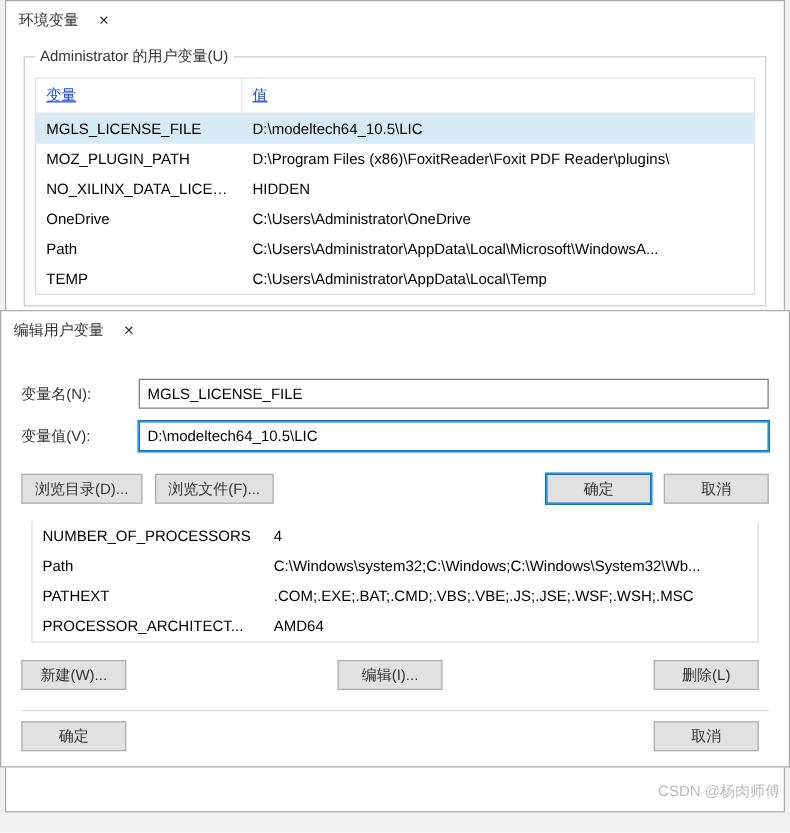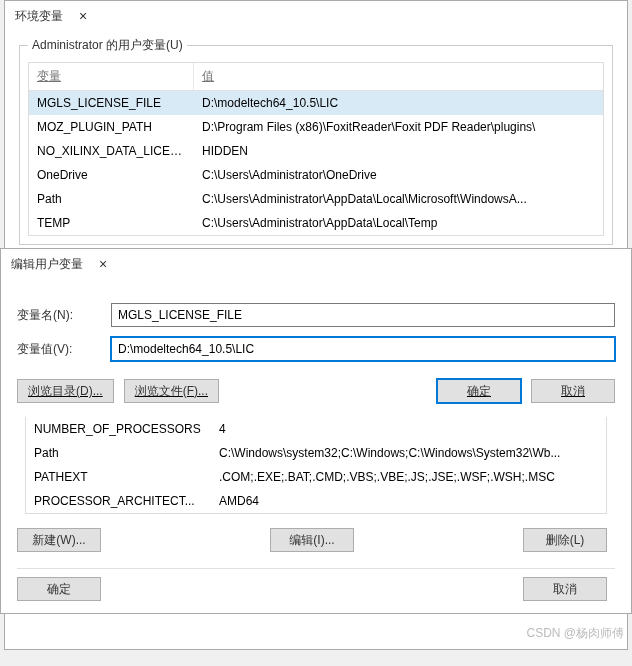--- a/index.html
+++ b/index.html
@@ -5,35 +5,35 @@
     * { box-sizing: border-box; font-family: "Microsoft YaHei", "Segoe UI", sans-serif; font-size: 12px; }
     body { margin: 0; background: #f0f0f0; width: 632px; height: 666px; position: relative; overflow: hidden; }
     .window { background: #fff; border: 1px solid #aaa; position: absolute; }
     .titlebar { display: flex; justify-content: flex-start; align-items: center; height: 30px; padding: 0 6px 0 10px; }
     .titlebar-text { color: #333; }
     .close-btn { width: 40px; height: 24px; display: flex; align-items: center; justify-content: center; cursor: pointer; font-size: 14px; color: #333; }
     .groupbox { border: 1px solid #ccc; margin: 10px 14px; padding: 10px 8px 8px 8px; position: relative; }
     .groupbox-title { position: absolute; top: -9px; left: 8px; background: #fff; padding: 0 4px; color: #333; }
     .table { border: 1px solid #ddd; width: 100%; }
     .table-header { display: flex; background: #fff; border-bottom: 1px solid #e0e0e0; }
-    .table-header .th { padding: 5px 8px; color: #737373; text-decoration: underline; }
+    .table-header .th { padding: 5px 8px; color: #1d4ed8; text-decoration: underline; }
     .th-var { width: 165px; border-right: 1px solid #e8e8e8; }
     .th-val { flex: 1; }
     .table-body .tr { display: flex; padding: 2px 0; }
     .table-body .tr.selected { background: #d9eaf7; }
     .table-body .td { padding: 3px 8px; white-space: nowrap; overflow: hidden; text-overflow: ellipsis; }
     .td-var { width: 165px; }
     .td-val { flex: 1; }
     .form-row { display: flex; align-items: center; margin: 10px 16px; gap: 14px; }
     .form-label { width: 80px; color: #333; }
     .form-input { flex: 1; border: 1px solid #7a7a7a; padding: 4px 6px; height: 24px; font-size: 12px; }
     .form-input.focused { border: 1px solid #0078d7; outline: 1px solid #0078d7; }
     .btn-row { display: flex; gap: 10px; padding: 8px 16px; justify-content: space-between; }
     .btn-row.left-right { justify-content: space-between; }
-    .btn-group { display: flex; gap: 10px; text-decoration: underline; }
+    .btn-group { display: flex; gap: 10px; }
     .btn { min-width: 84px; height: 24px; border: 1px solid #adadad; background: #e1e1e1; cursor: pointer; padding: 0 10px; display: flex; align-items: center; justify-content: center; color: #333; }
     .btn.primary { border: 1px solid #0078d7; outline: 1px solid #0078d7; }
     .watermark { position: absolute; bottom: 24px; right: 8px; color: #bbb; font-size: 12px; }
     .spacer { height: 6px; }
     #win-env { left: 4px; top: 0; width: 624px; height: 650px; }
     #win-edit { left: 0; top: 248px; width: 632px; }
     .inner-content { padding: 4px 0; }
     .sys-table-wrap { margin: 0 24px; border: 1px solid #ddd; }
   </style>
 </head>

